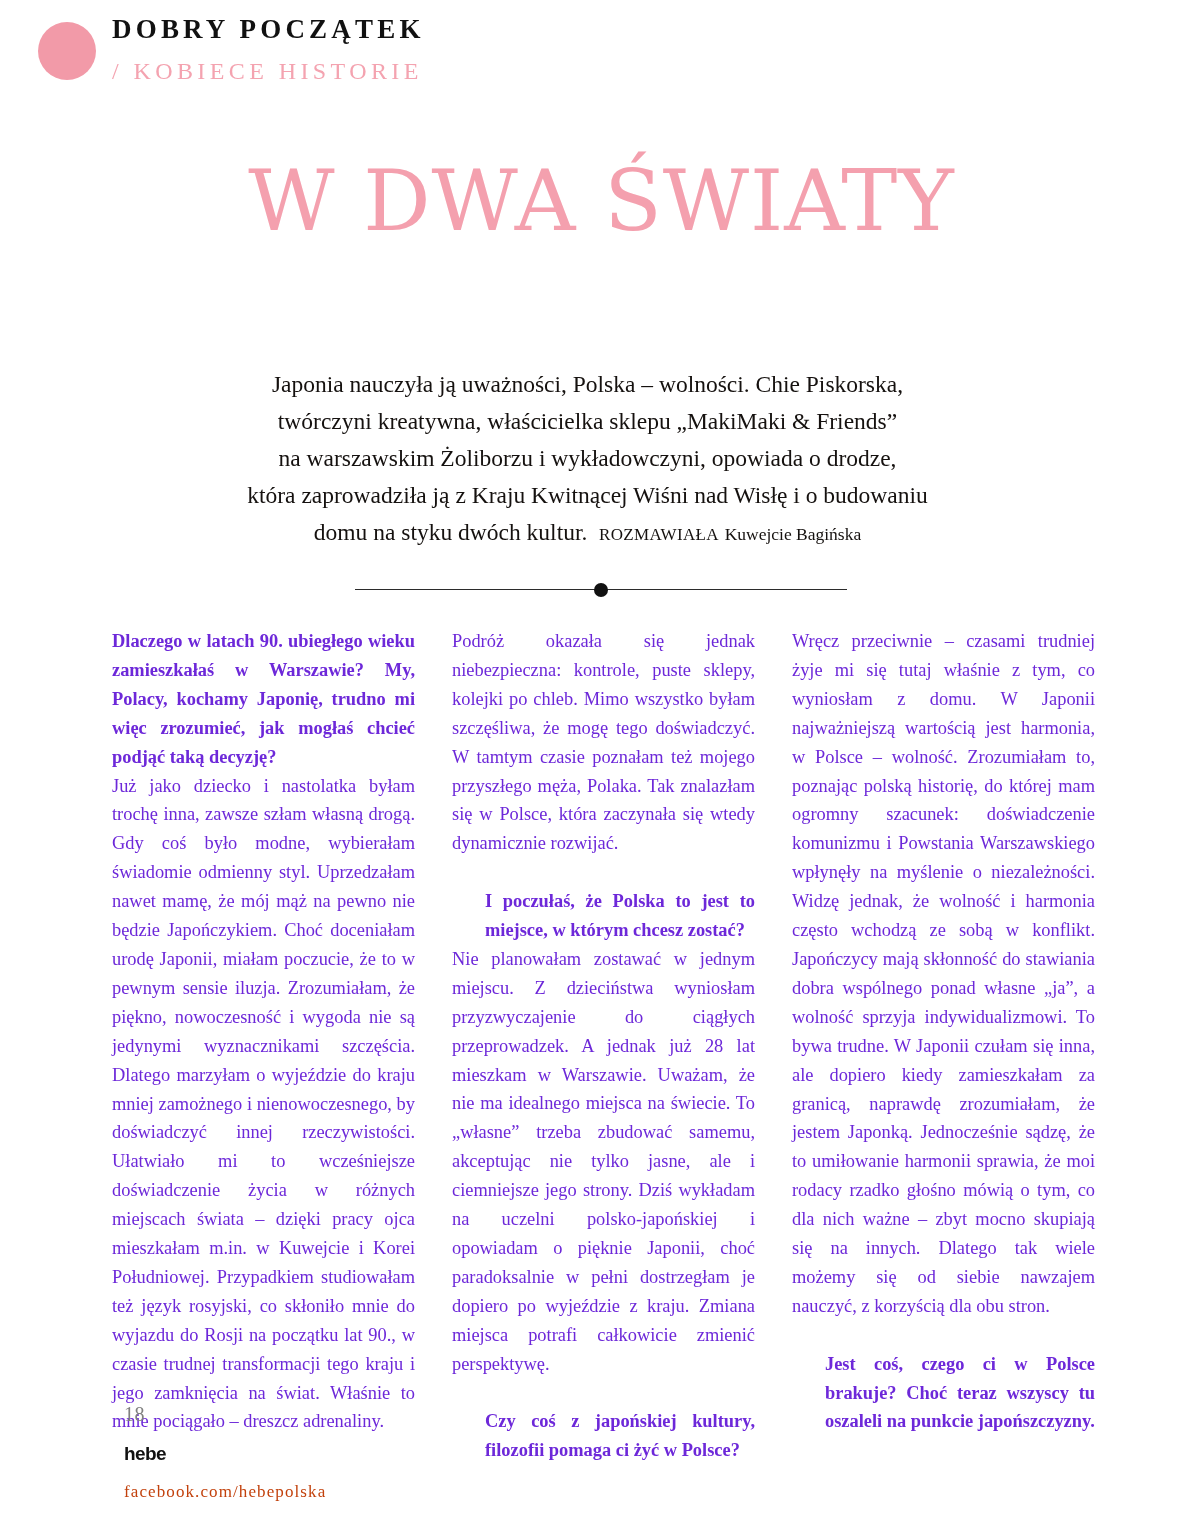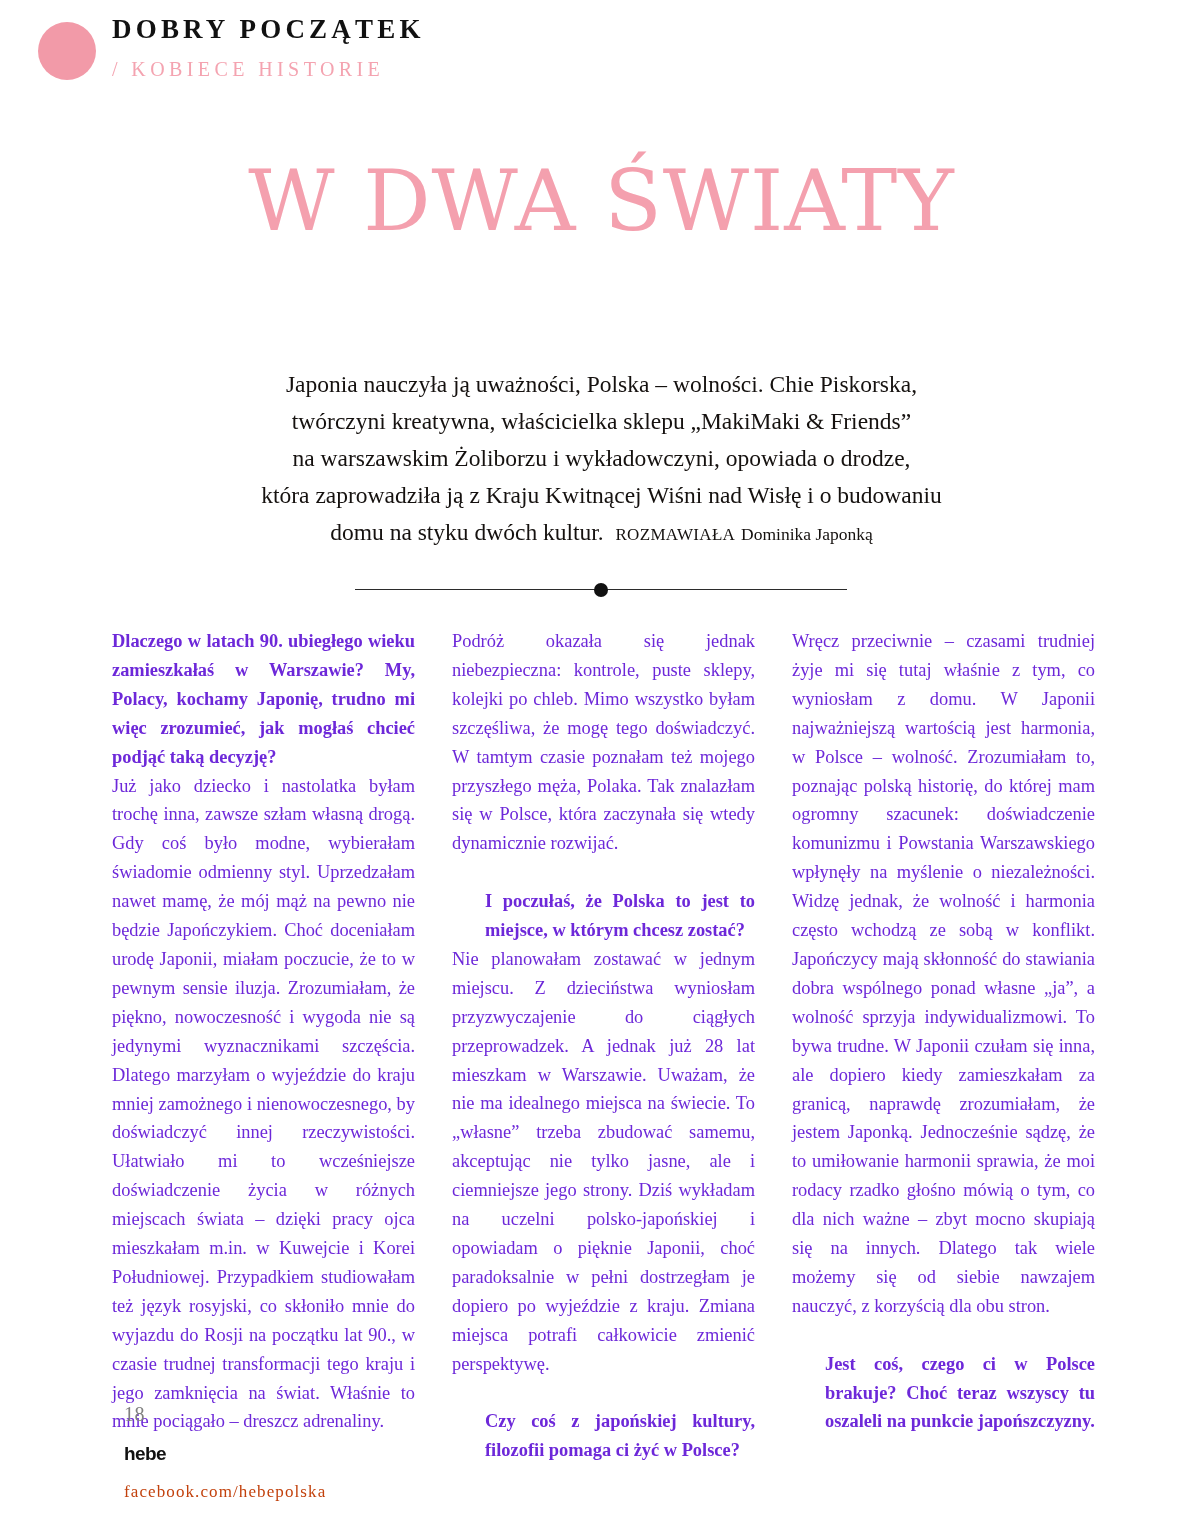--- a/index.html
+++ b/index.html
@@ -40,21 +40,21 @@
     font-size: 27px;
     font-weight: 700;
     letter-spacing: 4.2px;
     color: #111111;
     line-height: 1;
     white-space: nowrap;
   }
   .kicker-sub {
     margin-top: 16px;
     font-family: "Liberation Serif", serif;
-    font-size: 20px;
+    font-size: 24px;
     font-weight: 400;
     letter-spacing: 4.4px;
     color: #f4a3b0;
     line-height: 1;
     white-space: nowrap;
   }
 
   
   .display-title {
     position: absolute;
@@ -71,21 +71,21 @@
   }
   .display-title .line {
     display: block;
     white-space: nowrap;
   }
 
   
   .standfirst {
     position: absolute;
     top: 366px;
-    left: 150px;
+    left: 136px;
     width: 903px;
     text-align: center;
     font-family: "Liberation Serif", serif;
     font-size: 23.5px;
     line-height: 37px;
     color: #15110f;
   }
   .standfirst .sf-line { display: block; white-space: nowrap; }
   .byline-role {
     font-size: 17px;
@@ -193,21 +193,21 @@
 
 <h1 class="display-title">
   <span class="line">W DWA ŚWIATY</span>
 </h1>
 
 <div class="standfirst">
   <span class="sf-line">Japonia nauczyła ją uważności, Polska – wolności. Chie Piskorska,</span>
   <span class="sf-line">twórczyni kreatywna, właścicielka sklepu „MakiMaki &amp; Friends”</span>
   <span class="sf-line">na warszawskim Żoliborzu i wykładowczyni, opowiada o drodze,</span>
   <span class="sf-line">która zaprowadziła ją z Kraju Kwitnącej Wiśni nad Wisłę i o budowaniu</span>
-  <span class="sf-line"><span>domu na styku dwóch kultur.</span>&nbsp;&nbsp;<span class="byline-role">ROZMAWIAŁA</span> <span class="byline-name">Dominika Japonką</span></span>
+  <span class="sf-line"><span>domu na styku dwóch kultur.</span>&nbsp;&nbsp;<span class="byline-role">ROZMAWIAŁA</span> <span class="byline-name">Kuwejcie Bagińska</span></span>
 </div>
 
 <div class="divider">
   <div class="divider-rule"></div>
   <div class="divider-dot"></div>
 </div>
 
 <div class="columns">
   <div class="col" id="col1">
       <p class="q">Dlaczego w latach 90. ubiegłego wieku zamieszkałaś w Warszawie? My, Polacy, kochamy Japonię, trudno mi więc zrozumieć, jak mogłaś chcieć podjąć taką decyzję?</p>

